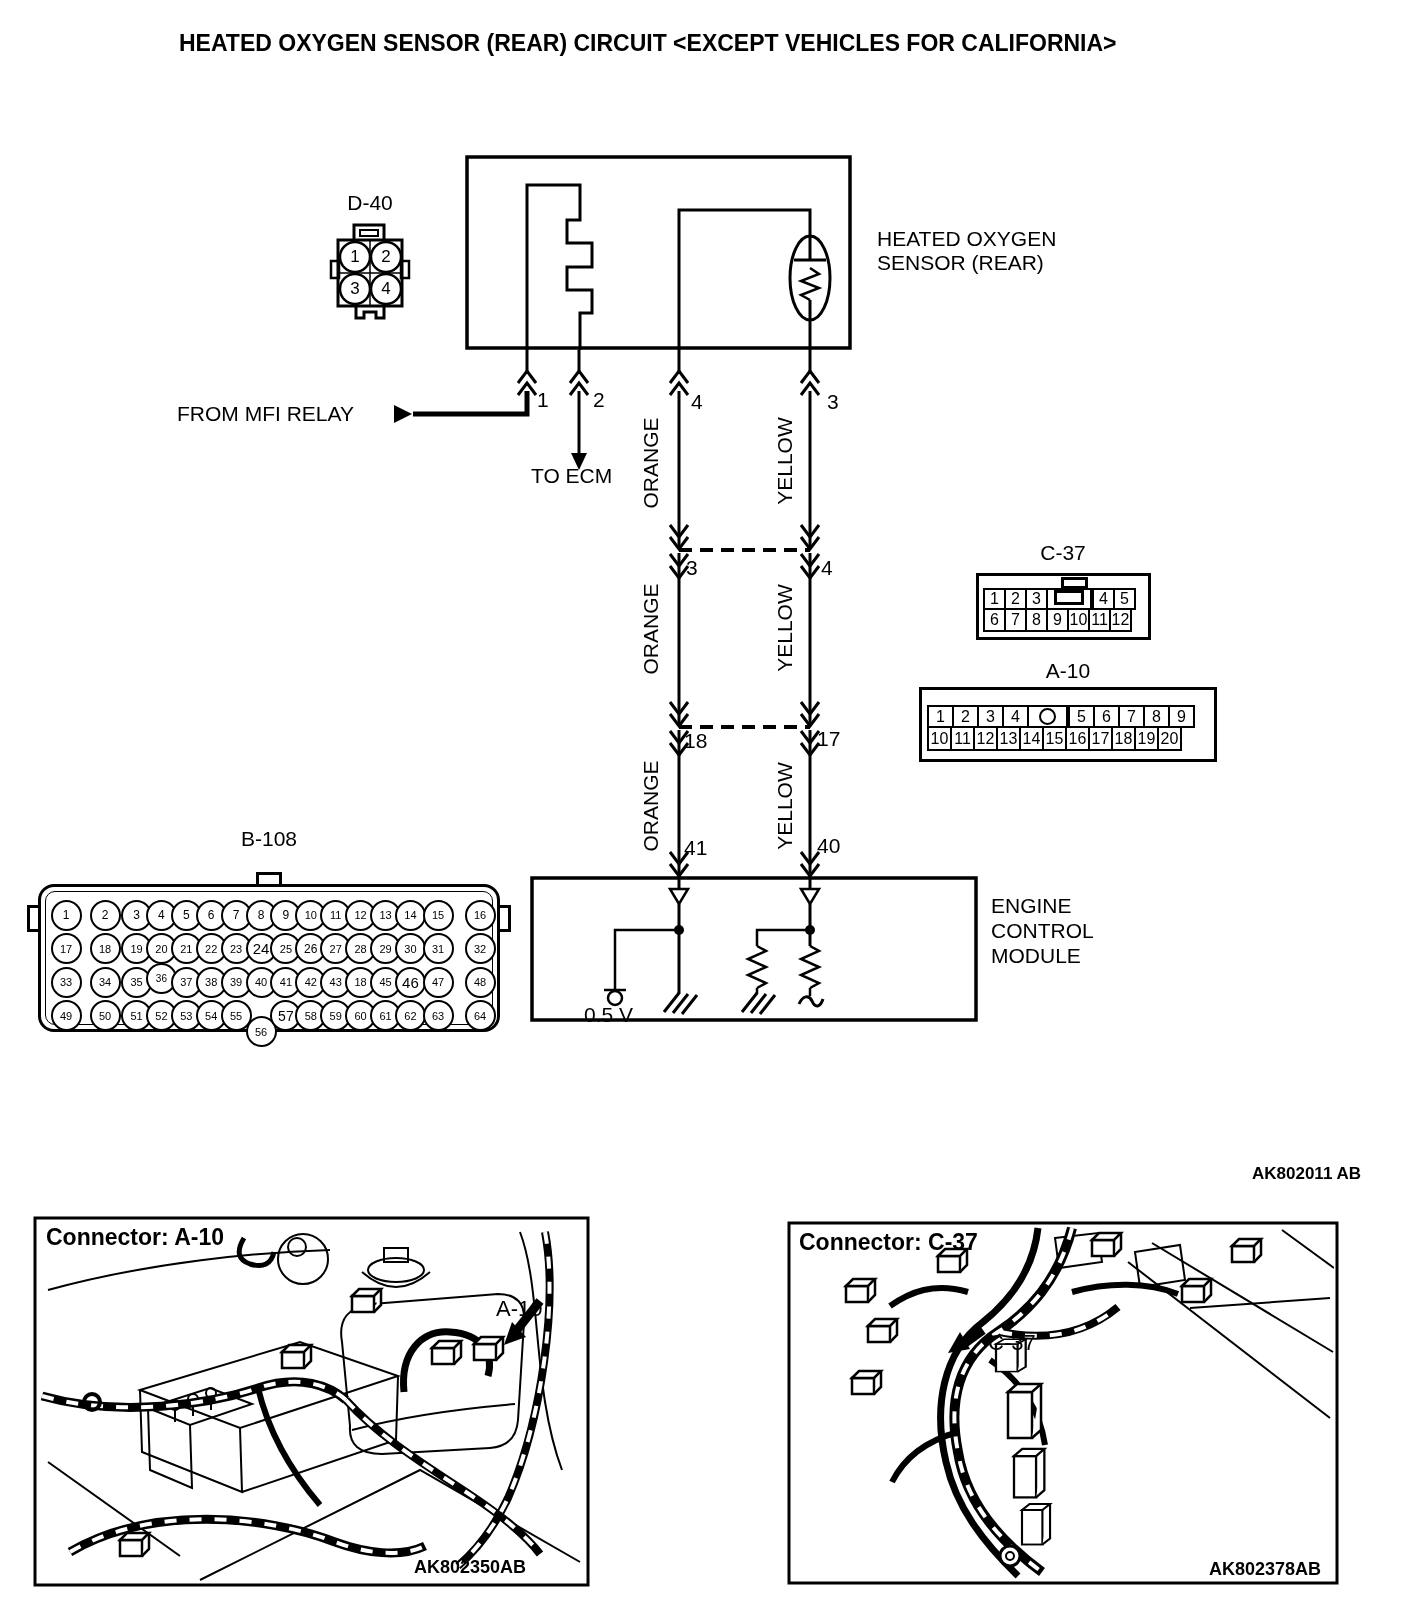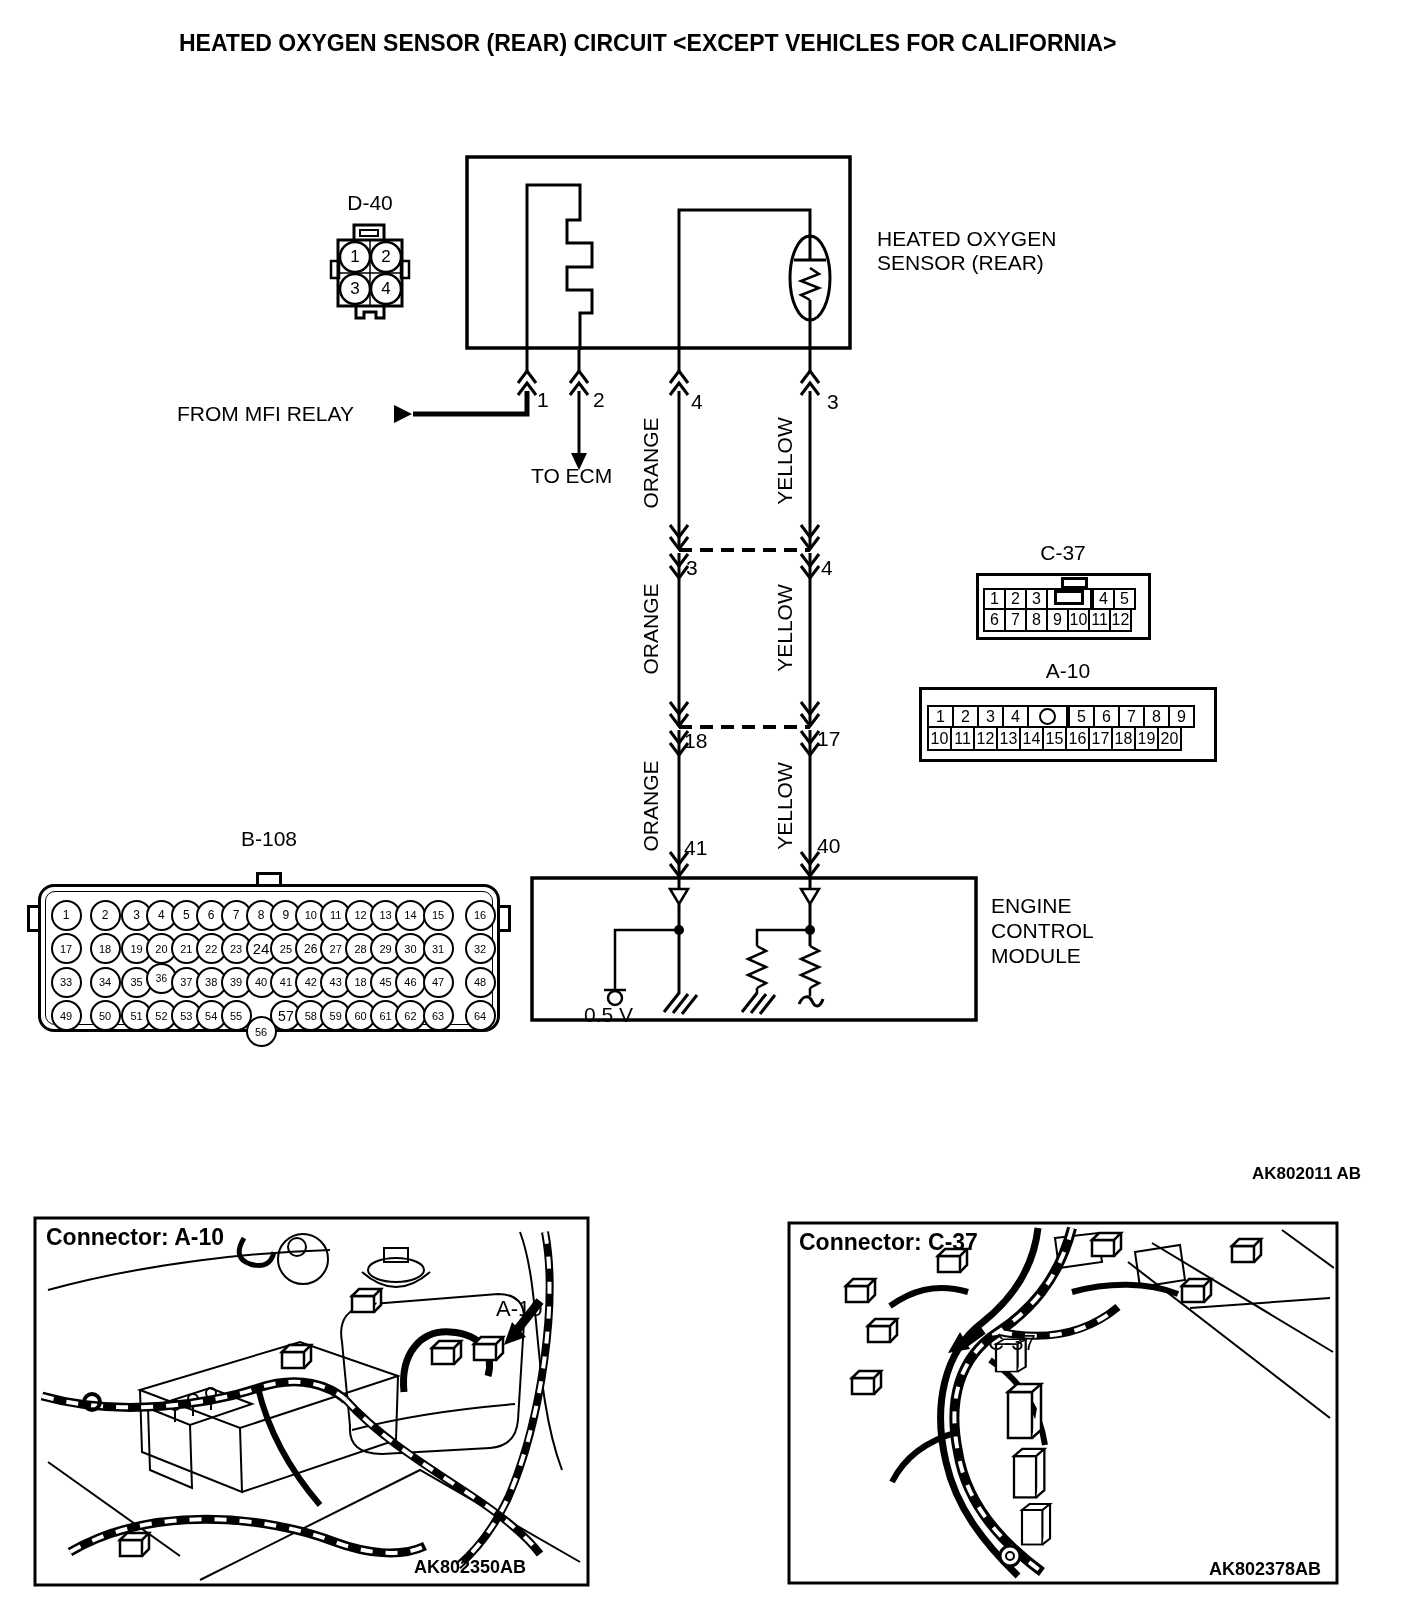--- a/index.html
+++ b/index.html
@@ -435,21 +435,21 @@
         <div class="b108pin" style="left: 104.9px; top: 76px; font-size: 10px; text-align: right;">36</div>
         <div class="b108pin" style="left: 129.8px; top: 79.5px; font-size: 11px;">37</div>
         <div class="b108pin" style="left: 154.7px; top: 79.5px; font-size: 11px;">38</div>
         <div class="b108pin" style="left: 179.6px; top: 79.5px; font-size: 11px;">39</div>
         <div class="b108pin" style="left: 204.5px; top: 79.5px; font-size: 11px;">40</div>
         <div class="b108pin" style="left: 229.4px; top: 79.5px; font-size: 11px;">41</div>
         <div class="b108pin" style="left: 254.3px; top: 79.5px; font-size: 11px;">42</div>
         <div class="b108pin" style="left: 279.2px; top: 79.5px; font-size: 11px;">43</div>
         <div class="b108pin" style="left: 304.1px; top: 79.5px; font-size: 11px;">18</div>
         <div class="b108pin" style="left: 329px; top: 79.5px; font-size: 11px;">45</div>
-        <div class="b108pin" style="left: 353.9px; top: 79.5px; font-size: 11px;">46</div>
+        <div class="b108pin" style="left: 353.9px; top: 79.5px; font-size: 15px;">46</div>
         <div class="b108pin" style="left: 381.5px; top: 79.5px; font-size: 11px; text-align: center;">47</div>
         <div class="b108pin" style="left: 423.5px; top: 79.5px; font-size: 11px;">48</div>
         <div class="b108pin" style="left: 9.5px; top: 113px; font-size: 11px;">49</div>
         <div class="b108pin" style="left: 48.5px; top: 113px; font-size: 11px;">50</div>
         <div class="b108pin" style="left: 80px; top: 113px; font-size: 11px;">51</div>
         <div class="b108pin" style="left: 104.9px; top: 113px; font-size: 11px;">52</div>
         <div class="b108pin" style="left: 129.8px; top: 113px; font-size: 11px;">53</div>
         <div class="b108pin" style="left: 154.7px; top: 113px; font-size: 11px;">54</div>
         <div class="b108pin" style="left: 179.6px; top: 113px; font-size: 11px;">55</div>
         <div class="b108pin" style="left: 204.5px; top: 129px; font-size: 11px;">56</div>

